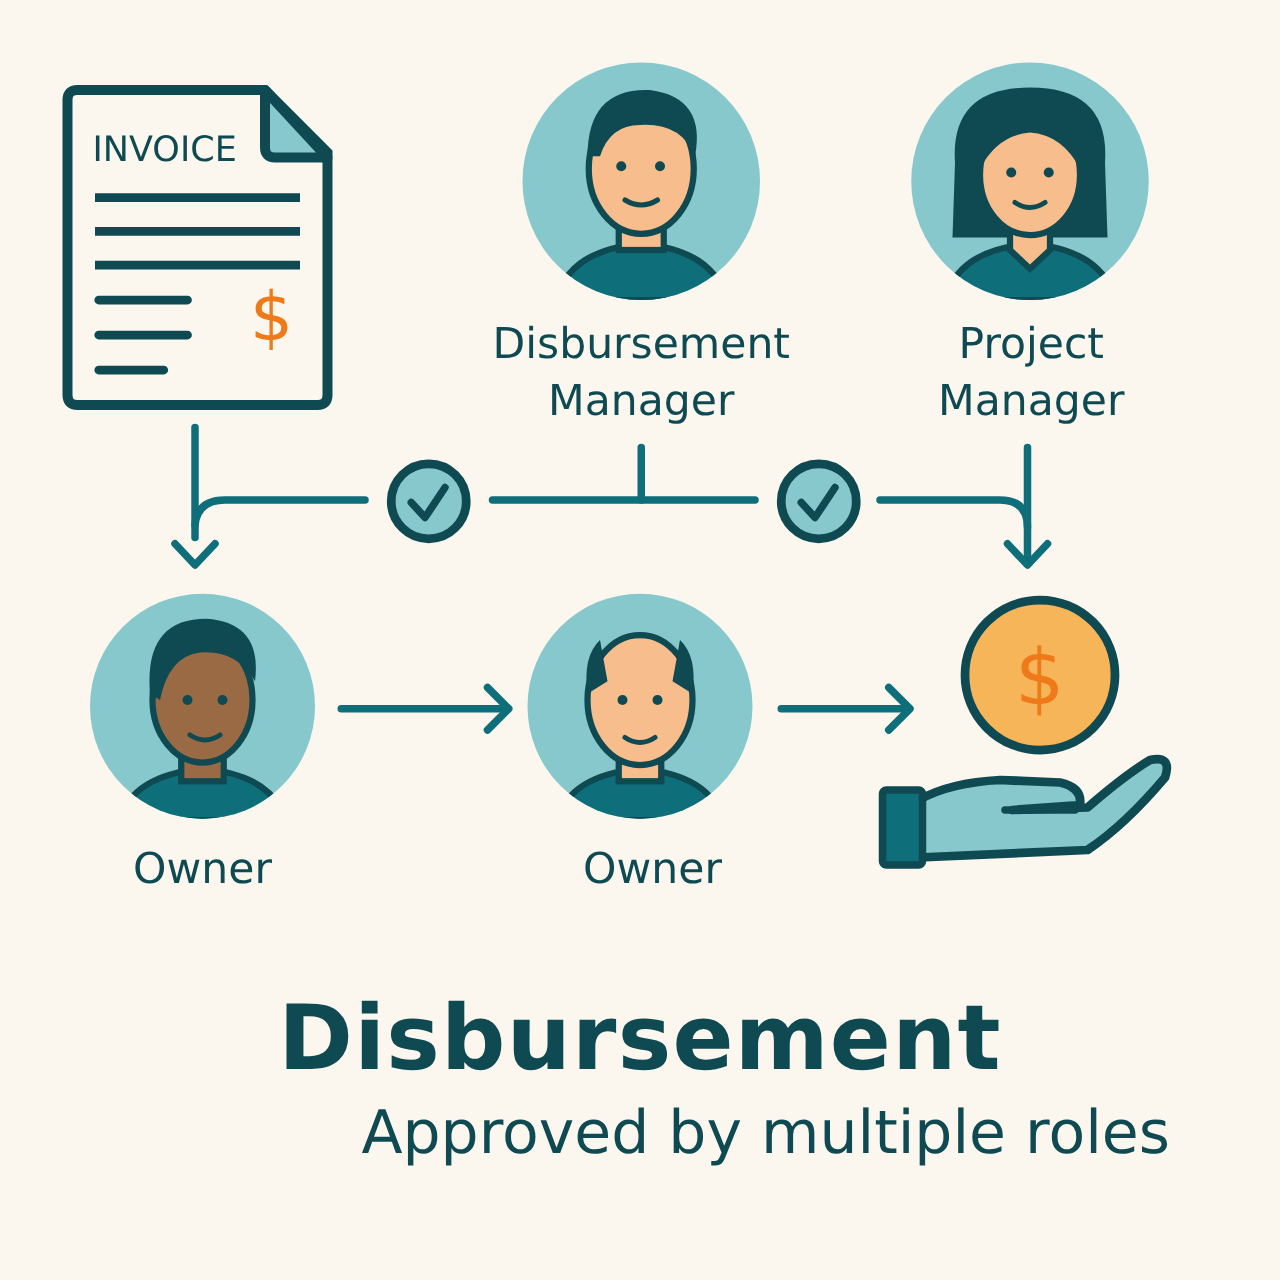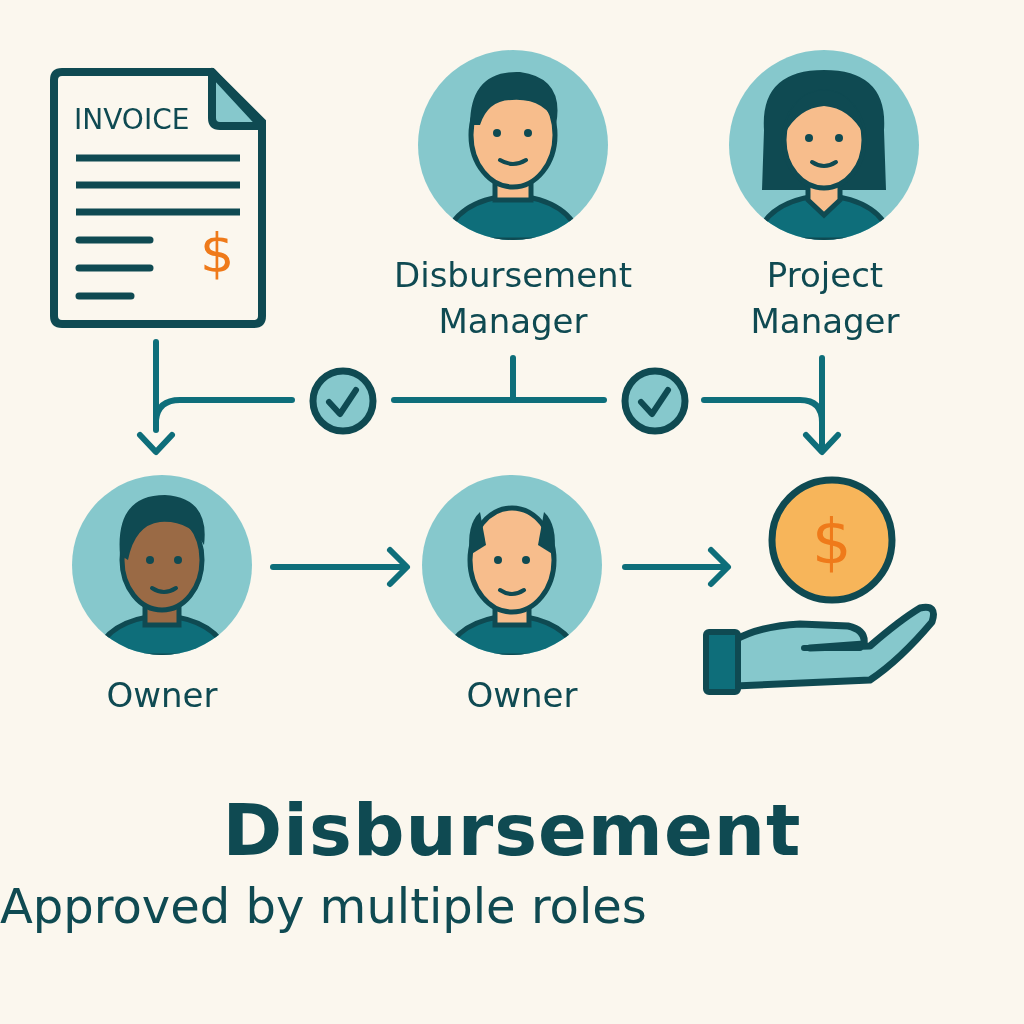--- a/index.html
+++ b/index.html
@@ -1,20 +1,20 @@
 <!DOCTYPE html>
 <html><head>
 <meta charset="utf-8">
 <style>
   html, body { margin:0; padding:0; }
   body { width:1024px; height:1024px; background:#fbf7ee; position:relative; overflow:hidden; font-family:"DejaVu Sans", sans-serif; color:#0f4a52; }
   .abs { position:absolute; }
   .label { position:absolute; text-align:center; font-size:34px; line-height:46px; color:#0f4a52; }
   .title { position:absolute; left:0; width:1024px; text-align:center; font-size:72px; font-weight:bold; top:788px; color:#0f4a52; letter-spacing:1px; }
-  .subtitle { position:absolute; left:0; width:936px; text-align:left; font-size:48px; top:878px; color:#0f4a52; }
+  .subtitle { position:absolute; left:0; width:936px; text-align:right; font-size:48px; top:878px; color:#0f4a52; }
   svg { position:absolute; left:0; top:0; }
 </style>
 </head>
 <body>
 
 <svg width="1024" height="1024" viewBox="0 0 1024 1024">
 
   <g>
     <path d="M62 72 H212 L262 122 V316 Q262 324 254 324 H62 Q54 324 54 316 V80 Q54 72 62 72 Z" fill="#fbf7ee" stroke="#0f4a52" stroke-width="8"></path>
     <path d="M212 72 V118 Q212 126 220 126 H262 Z" fill="#86c8cc" stroke="#0f4a52" stroke-width="8" stroke-linejoin="round"></path>

